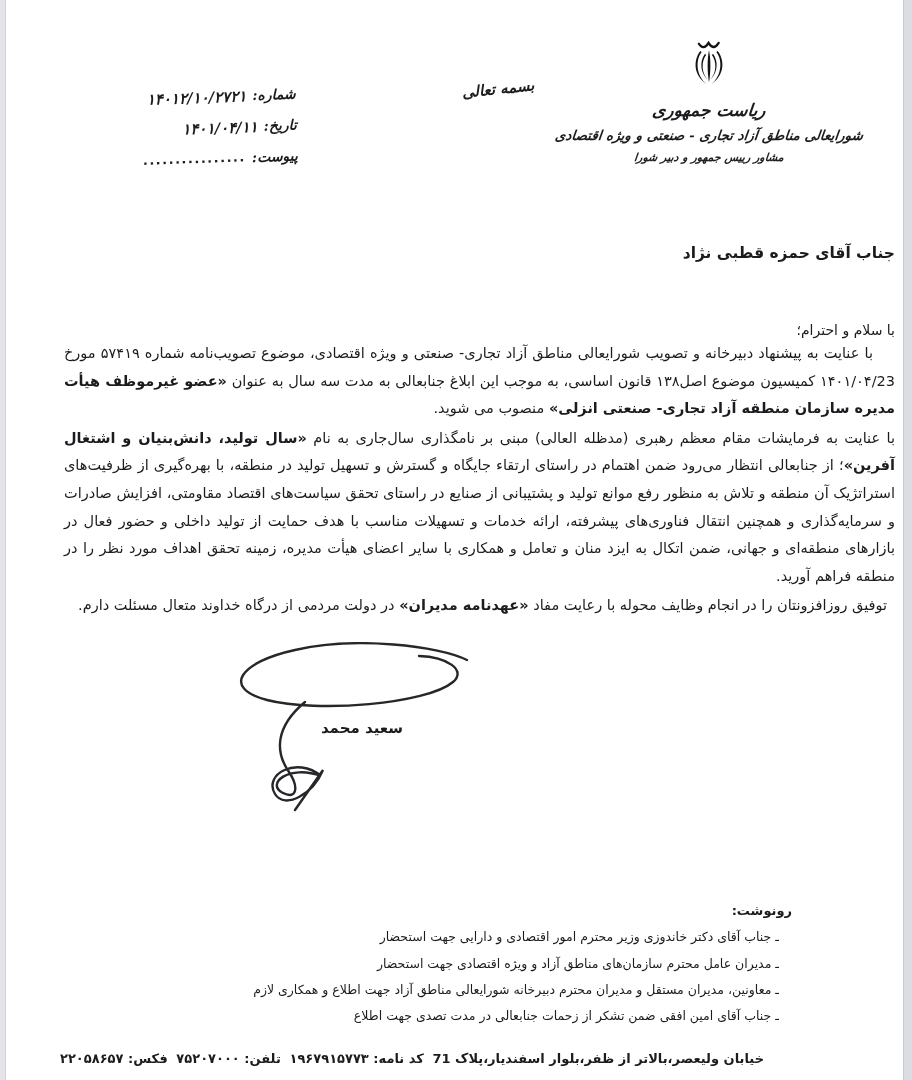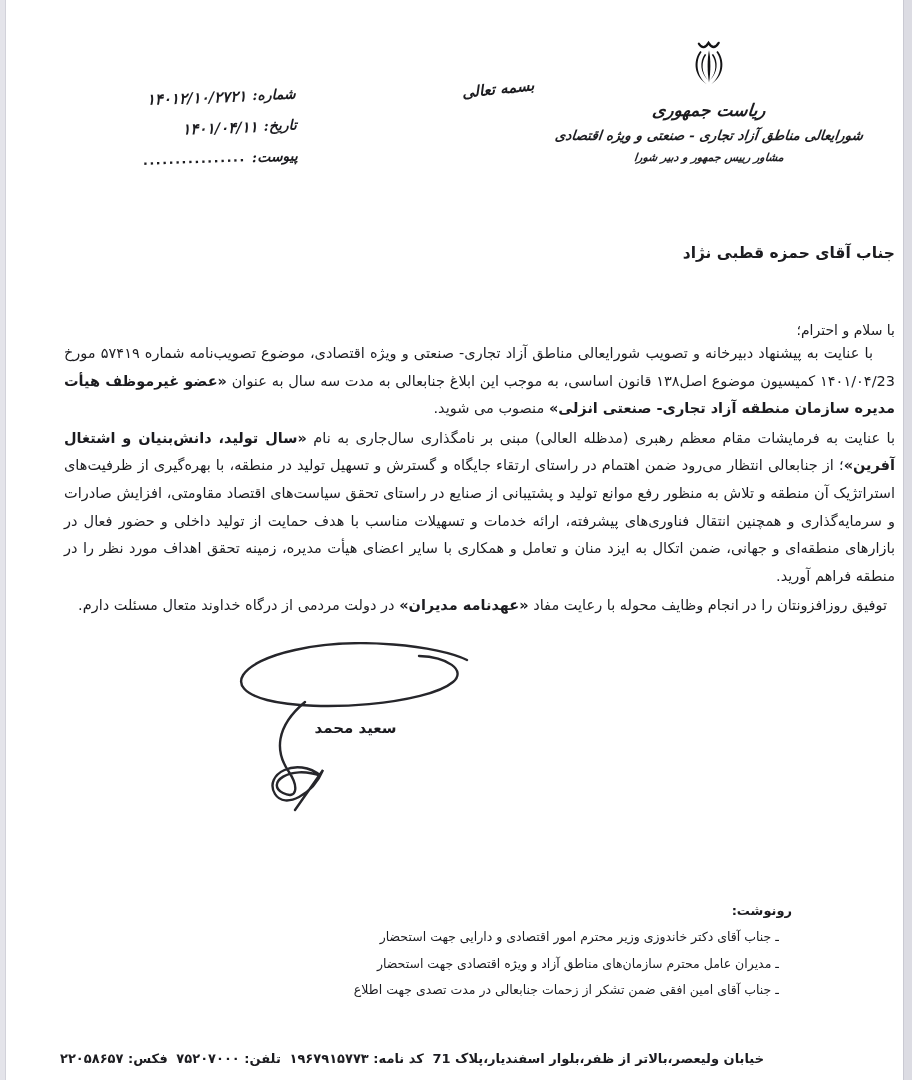--- a/index.html
+++ b/index.html
@@ -65,21 +65,21 @@
     position:absolute;top:340px;right:17px;left:64px;
     font-size:14.5px;line-height:27.6px;
     text-align:justify;text-align-last:right;
   }
   .body p{margin:0 0 2px 0;}
   .indent1{text-indent:22px;}
   .indent3{text-indent:8px;}
 
   
   .sig-svg{position:absolute;left:205px;top:642px;width:270px;height:175px;pointer-events:none;}
-  .sig-name{position:absolute;top:719px;left:308px;width:95px;font-weight:bold;font-size:15px;text-align:center;white-space:nowrap;}
+  .sig-name{position:absolute;top:719px;left:308px;width:95px;font-weight:bold;font-size:15px;white-space:nowrap;}
 
   
   .cc{
     position:absolute;top:898px;right:120px;width:580px;
     font-size:12.5px;line-height:26.3px;
   }
   .cc-label{font-weight:bold;font-size:13px;}
   .cc-item{padding-right:13px;}
 
   
@@ -140,20 +140,21 @@
   <svg class="sig-svg" viewBox="0 0 270 175">
     <path d="M262,18 C235,4 150,-6 90,8 C35,20 16,46 62,58 C112,71 222,62 248,40 C262,28 242,15 214,14" fill="none" stroke="#26262b" stroke-width="2.4" stroke-linecap="round"></path>
     <path d="M100,60 C70,85 70,110 84,130 C94,145 92,158 78,151 C60,142 84,122 116,134 C92,114 58,132 70,152 C80,168 108,152 118,128 L90,168" fill="none" stroke="#26262b" stroke-width="2.4" stroke-linecap="round"></path>
   </svg>
   <div class="sig-name">سعید محمد</div>
 
   <div class="cc">
     <div class="cc-label">رونوشت:</div>
     <div class="cc-item">ـ جناب آقای دکتر خاندوزی وزیر محترم امور اقتصادی و دارایی جهت استحضار</div>
     <div class="cc-item">ـ مدیران عامل محترم سازمان‌های مناطق آزاد و ویژه اقتصادی جهت استحضار</div>
+    <div class="cc-item">ـ معاونین، مدیران مستقل و مدیران محترم دبیرخانه شورایعالی مناطق آزاد جهت اطلاع و همکاری لازم</div>
     <div class="cc-item">ـ جناب آقای امین افقی ضمن تشکر از زحمات جنابعالی در مدت تصدی جهت اطلاع</div>
   </div>
 
   <div class="footer">
     <span>خیابان ولیعصر،بالاتر از ظفر،بلوار اسفندیار،پلاک 71</span>
     <span><span>کد نامه:</span> <span>۱۹۶۷۹۱۵۷۷۳</span></span>
     <span><span>تلفن:</span> <span>۷۵۲۰۷۰۰۰</span></span>
     <span><span>فکس:</span> <span>۲۲۰۵۸۶۵۷</span></span>
   </div>
 </div>

